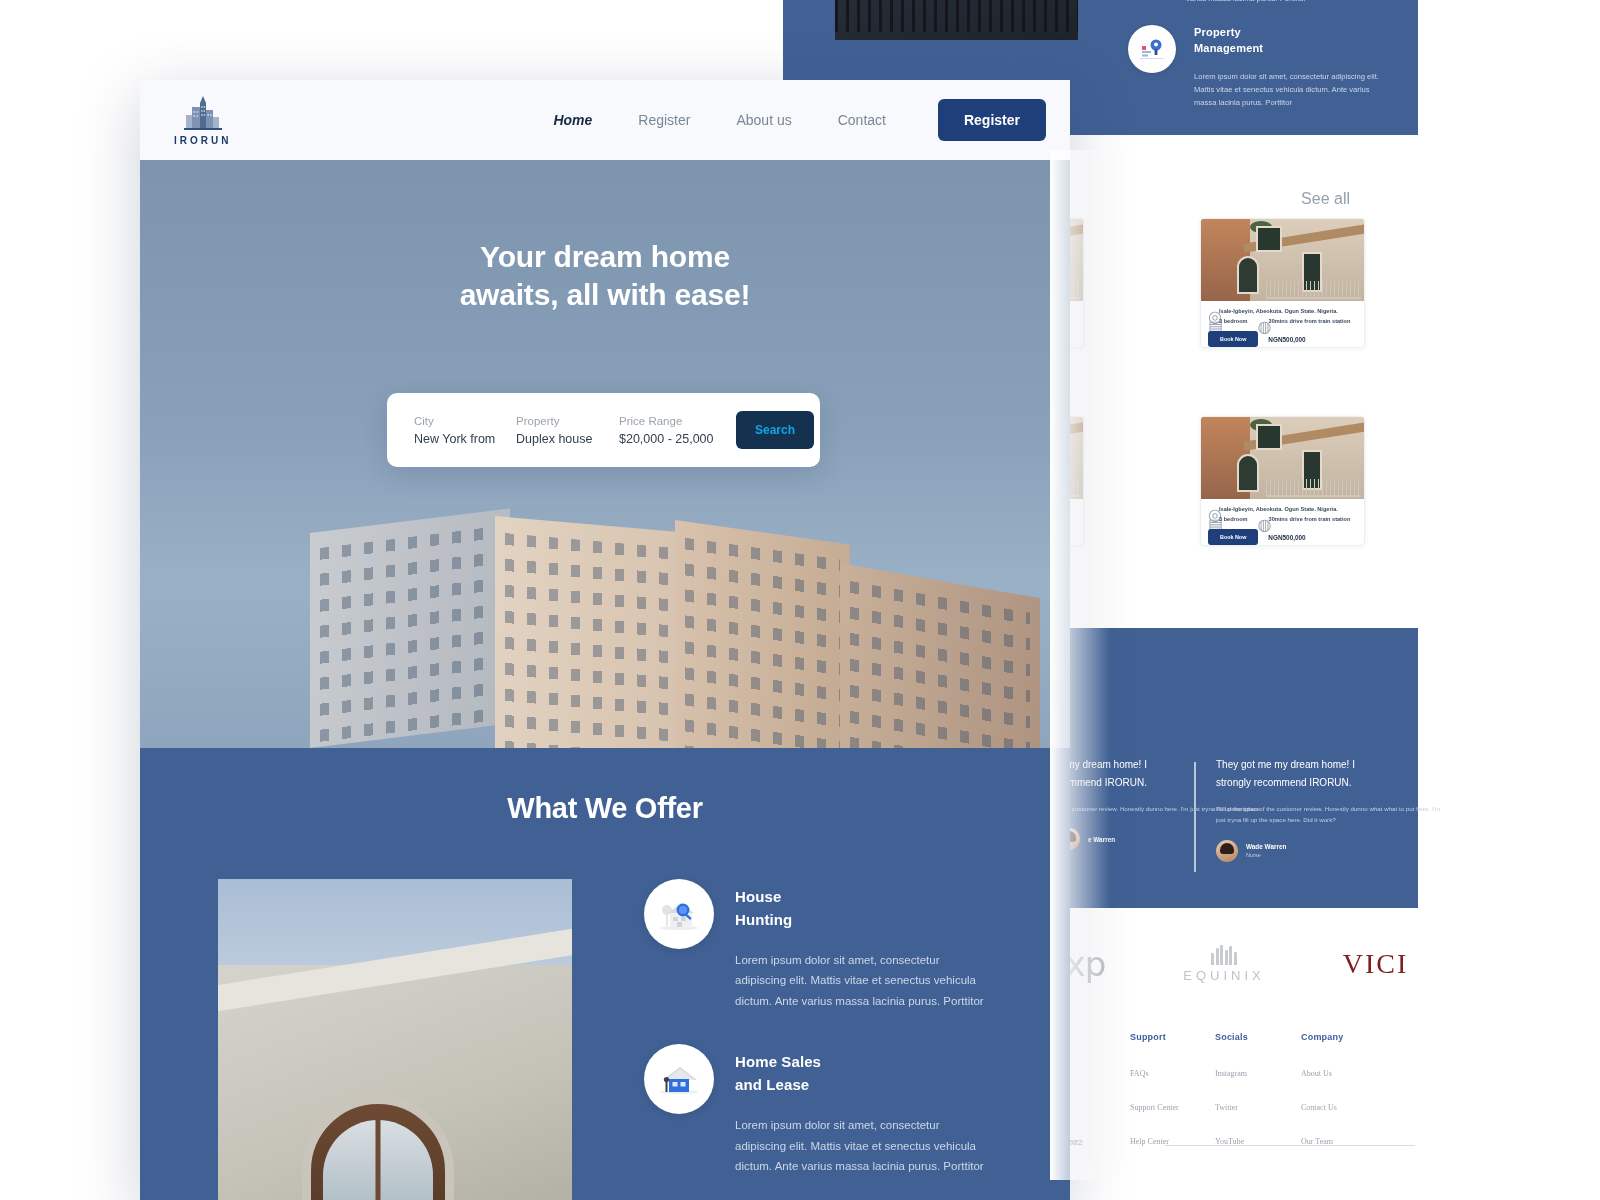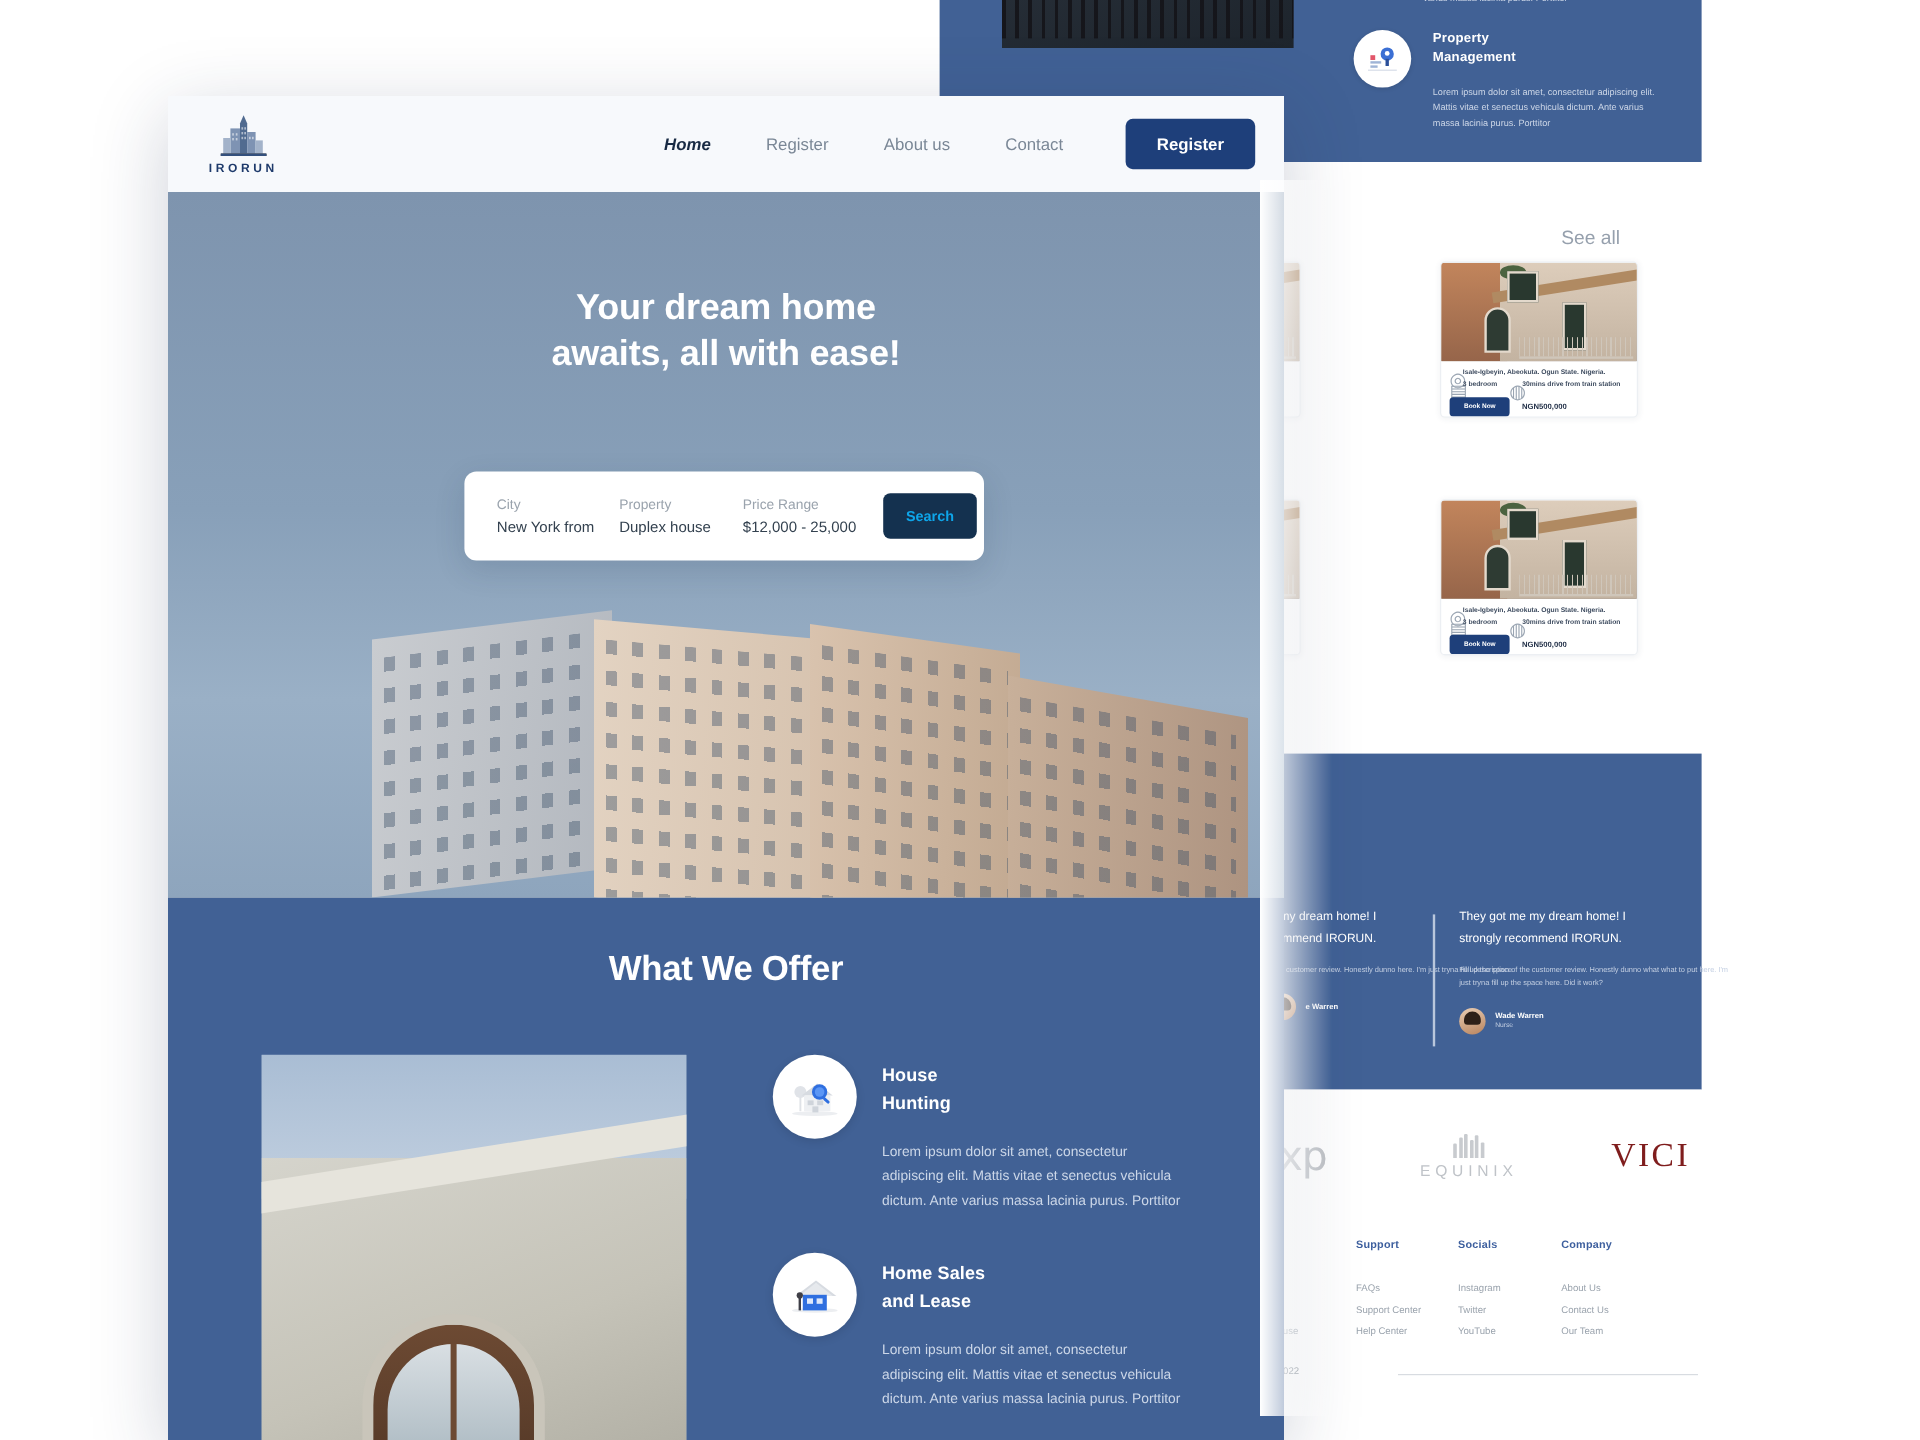--- a/index.html
+++ b/index.html
@@ -86,21 +86,21 @@
   .logo-eq { display:flex; flex-direction:column; align-items:center; gap:3px; color:#c5c8cc; }
   .eq-mark { display:flex; gap:1.5px; align-items:flex-end; height:20px; }
   .eq-mark i { width:3px; background:#c8cbcf; border-radius:1px 1px 0 0; display:block; }
   .logo-eq-text { font-size:13px; letter-spacing:4px; color:#bfc3c8; }
   .logo-vici { font-size:28px; font-weight:normal; letter-spacing:2px; color:#7f1d1d; font-family:"Liberation Serif", serif; }
 
   
   .bg-footer { position:absolute; left:783px; top:1020px; width:635px; height:160px; background:#fff; }
   .fcol { position:absolute; top:12px; }
   .fhead { font-size:9px; font-weight:bold; color:#3d5f9e; letter-spacing:.2px; }
-  .flink { font-size:8px; color:#9aa3ad; margin-top:9px; }
+  .flink { font-size:8px; color:#9aa3ad; margin-top:25px;font-family:Liberation Serif, serif; }
   .fcol .flinks { margin-top:27px; }
   .copyright { position:absolute; left:1011px; top:1138px; font-size:8px; color:#6e7884; white-space:nowrap; }
   .copyline { position:absolute; left:1165px; top:1145px; width:250px; height:1px; background:#d8dce1; }
 
   
   .bg-left-fade { position:absolute; left:1050px; top:150px; width:60px; height:1030px;
     background:linear-gradient(90deg,#ffffff 0%, rgba(255,255,255,0) 100%); pointer-events:none; }
 
   
   .fg {
@@ -499,21 +499,21 @@
         <div class="sfield f-city">
           <div class="lbl">City</div>
           <div class="val">New York from</div>
         </div>
         <div class="sfield f-prop">
           <div class="lbl">Property</div>
           <div class="val">Duplex house</div>
         </div>
         <div class="sfield f-price">
           <div class="lbl">Price Range</div>
-          <div class="val">$12,000 - 25,000</div>
+          <div class="val">$20,000 - 25,000</div>
         </div>
         <button class="search-btn">Search</button>
       </div>
     </div>
 
     <div class="offer">
       <h2>What We Offer</h2>
 
       <div class="offer-row">
         <div class="offer-photo">

